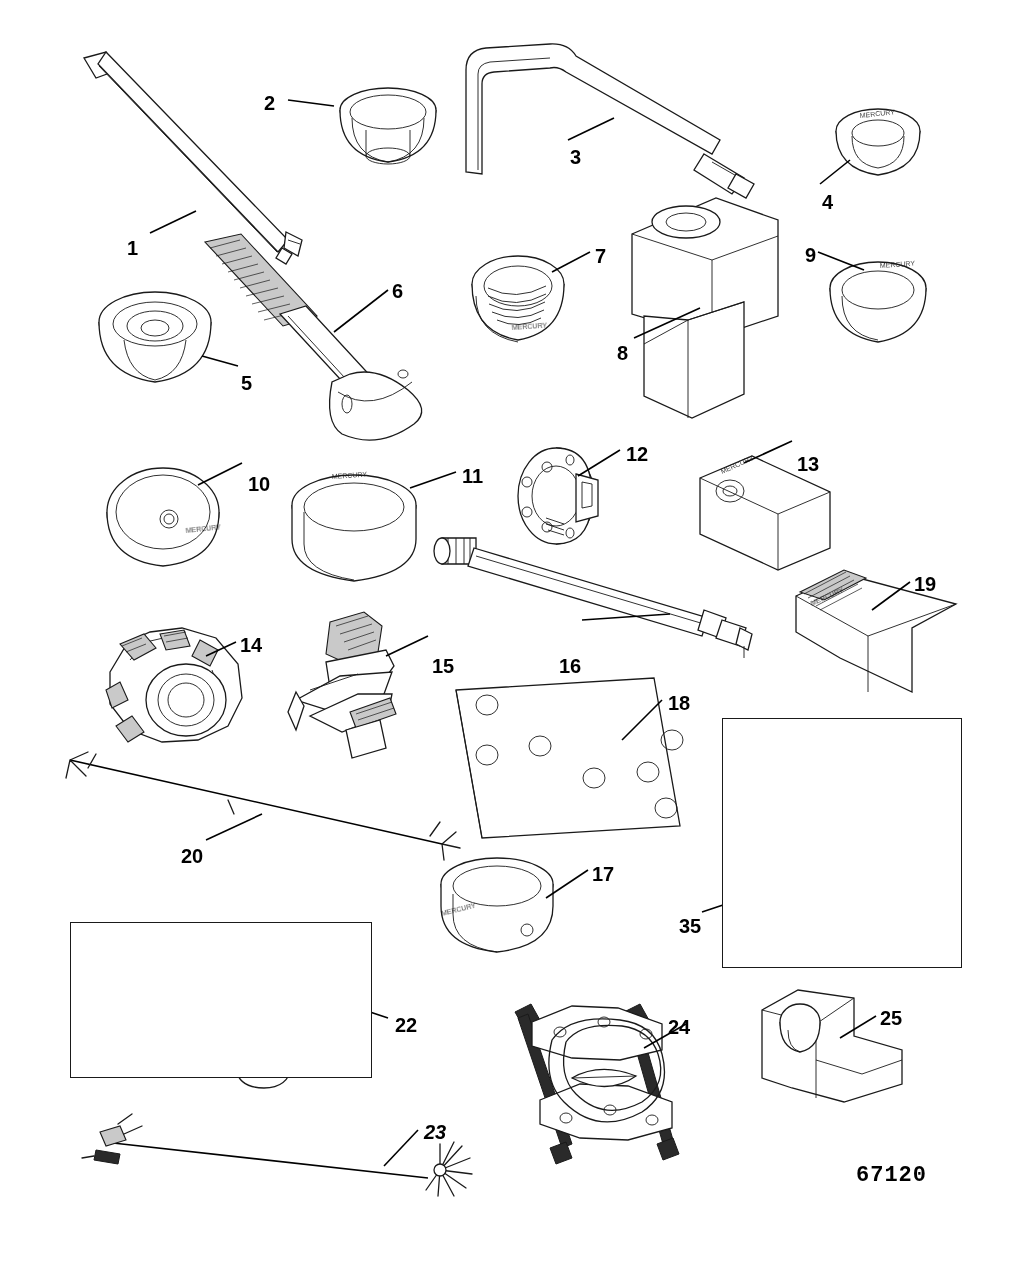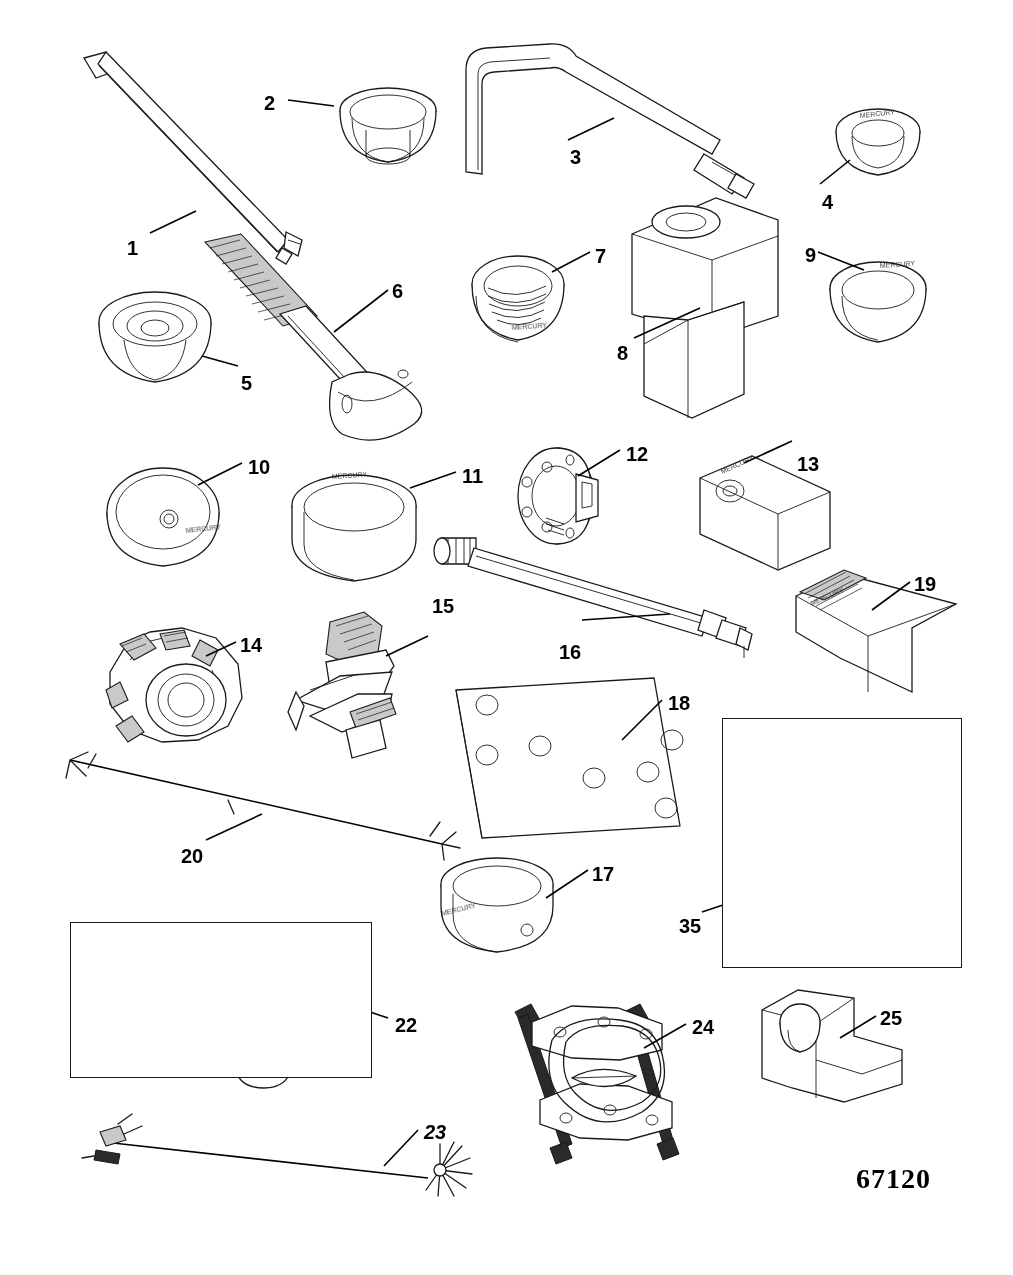--- a/index.html
+++ b/index.html
@@ -21,22 +21,22 @@
     position: absolute;
     font-family: "Liberation Sans", sans-serif;
     font-size: 20px;
     font-weight: bold;
     color: #000000;
     line-height: 1;
     white-space: nowrap;
   }
   .diagram-id {
     position: absolute;
-    font-family: Liberation Serif, serif;
-    font-size: 28px;
+    font-family: Liberation Mono, monospace;
+    font-size: 22px;
     font-weight: bold;
     letter-spacing: 1px;
     color: #000000;
   }
   .panel {
     position: absolute;
     border: 1px solid #1a1a1a;
     background: #ffffff;
   }
   svg.art {
@@ -402,33 +402,33 @@
   <div id="callouts">
       <div class="callout" style="left: 127px; top: 238px;">1</div>
       <div class="callout" style="left: 264px; top: 93px;">2</div>
       <div class="callout" style="left: 570px; top: 147px;">3</div>
       <div class="callout" style="left: 822px; top: 192px;">4</div>
       <div class="callout" style="left: 241px; top: 373px;">5</div>
       <div class="callout" style="left: 392px; top: 281px;">6</div>
       <div class="callout" style="left: 595px; top: 246px;">7</div>
       <div class="callout" style="left: 617px; top: 343px;">8</div>
       <div class="callout" style="left: 805px; top: 245px;">9</div>
-      <div class="callout" style="left: 248px; top: 457px;">10</div>
+      <div class="callout" style="left: 248px; top: 474px;">10</div>
       <div class="callout" style="left: 462px; top: 466px;">11</div>
       <div class="callout" style="left: 626px; top: 444px;">12</div>
       <div class="callout" style="left: 797px; top: 454px;">13</div>
       <div class="callout" style="left: 240px; top: 635px;">14</div>
-      <div class="callout" style="left: 432px; top: 596px;">15</div>
-      <div class="callout" style="left: 559px; top: 642px;">16</div>
+      <div class="callout" style="left: 432px; top: 656px;">15</div>
+      <div class="callout" style="left: 559px; top: 656px;">16</div>
       <div class="callout" style="left: 592px; top: 864px; text-align: center;">17</div>
       <div class="callout" style="left: 668px; top: 693px;">18</div>
       <div class="callout" style="left: 914px; top: 574px;">19</div>
       <div class="callout" style="left: 181px; top: 846px;">20</div>
       <div class="callout" style="left: 679px; top: 916px;">35</div>
       <div class="callout" style="left: 395px; top: 1015px;">22</div>
       <div class="callout" style="left: 424px; top: 1122px; font-style: italic;">23</div>
-      <div class="callout" style="left: 692px; top: 1017px; text-align: right;">24</div>
+      <div class="callout" style="left: 668px; top: 1017px; text-align: right;">24</div>
       <div class="callout" style="left: 880px; top: 1008px;">25</div>
     </div>
 
   <div class="diagram-id" style="left:856px; top:1163px;">67120</div>
 
 </div>
 
 </body></html>

